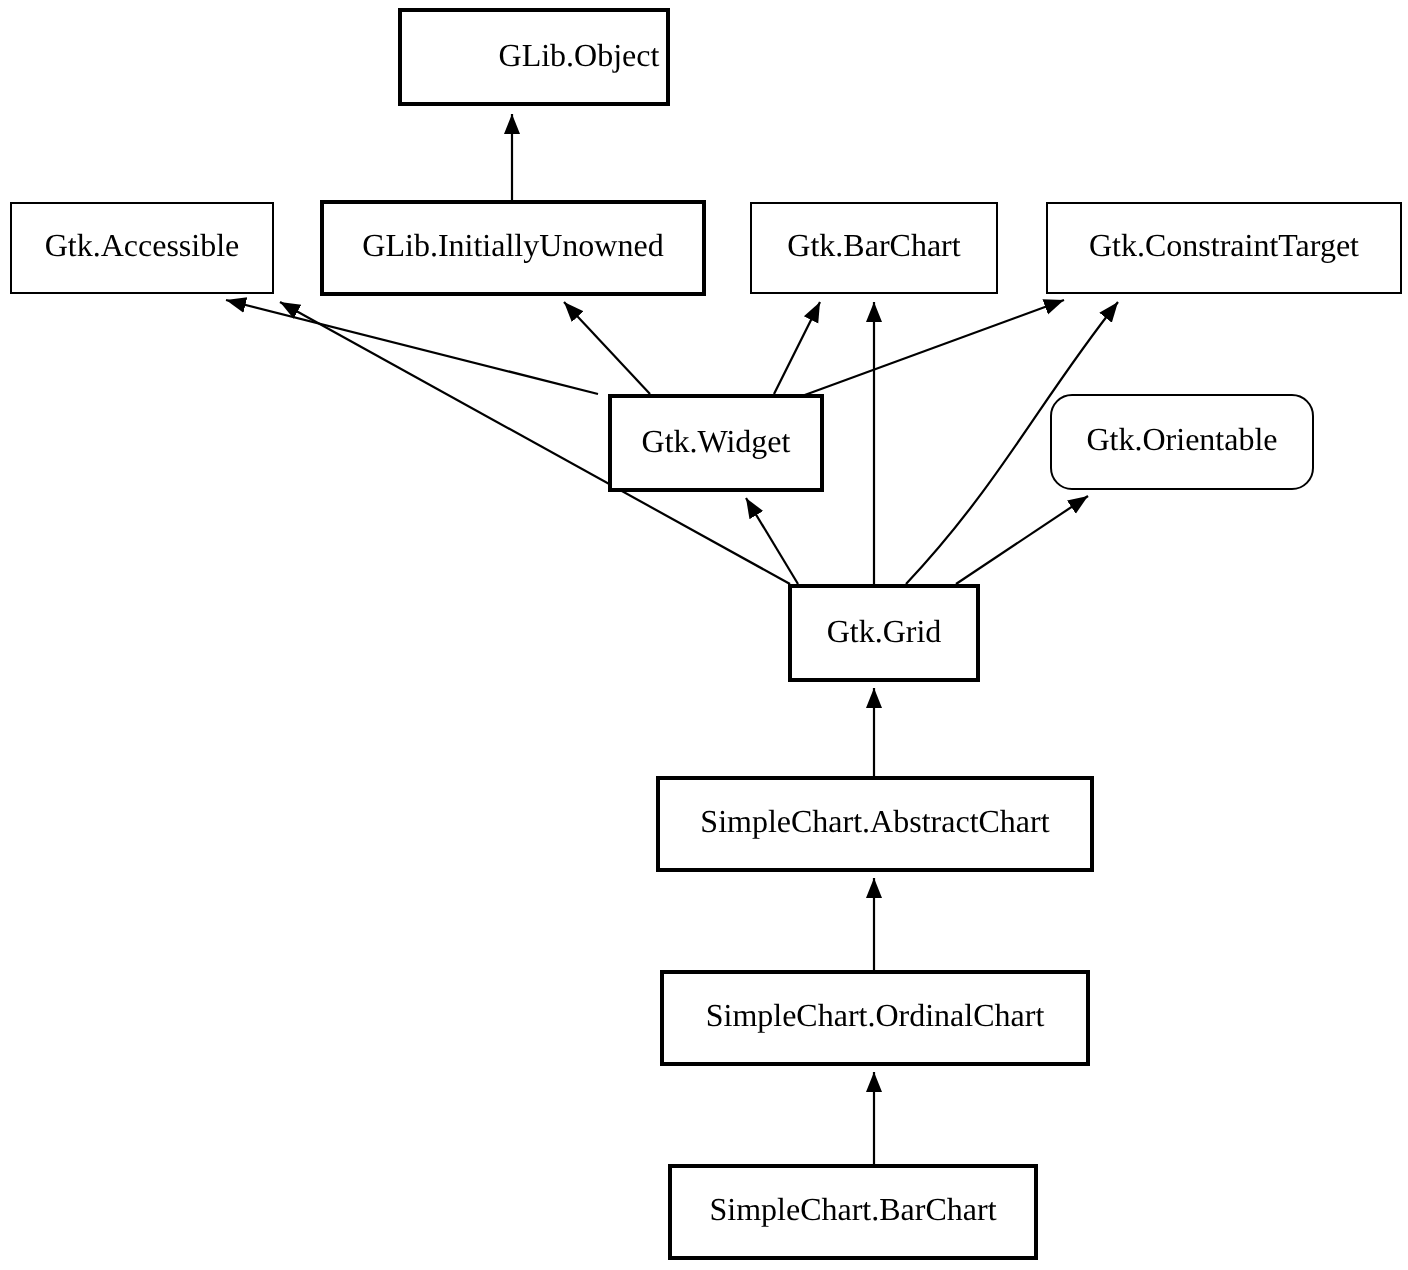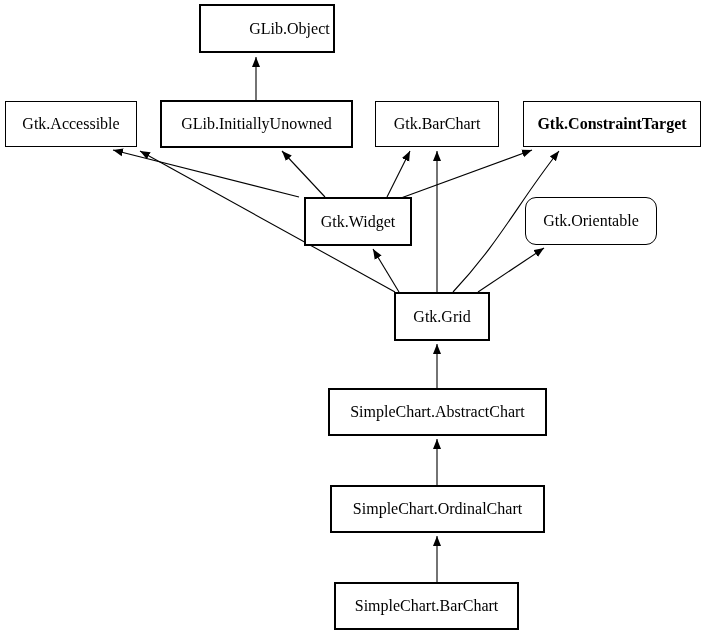--- a/index.html
+++ b/index.html
@@ -74,21 +74,21 @@
       </div>
       <div class="node" style="left: 5px; top: 101px; width: 132px; height: 46px; border-width: 1px;">
         <span>Gtk.Accessible</span>
       </div>
       <div class="node" style="left: 160px; top: 100px; width: 193px; height: 48px; border-width: 2.5px;">
         <span>GLib.InitiallyUnowned</span>
       </div>
       <div class="node" style="left: 375px; top: 101px; width: 124px; height: 46px; border-width: 1px;">
         <span>Gtk.BarChart</span>
       </div>
-      <div class="node" style="left: 523px; top: 101px; width: 178px; height: 46px; border-width: 1px; font-weight: bold;">
+      <div class="node" style="left: 523px; top: 101px; width: 178px; height: 46px; border-width: 1px;">
         <span>Gtk.ConstraintTarget</span>
       </div>
       <div class="node" style="left: 304px; top: 197px; width: 108px; height: 49px; border-width: 2.5px;">
         <span>Gtk.Widget</span>
       </div>
       <div class="node" style="left: 525px; top: 197px; width: 132px; height: 48px; border-width: 1px; border-radius: 11px;">
         <span>Gtk.Orientable</span>
       </div>
       <div class="node" style="left: 394px; top: 292px; width: 96px; height: 49px; border-width: 2.5px;">
         <span>Gtk.Grid</span>

